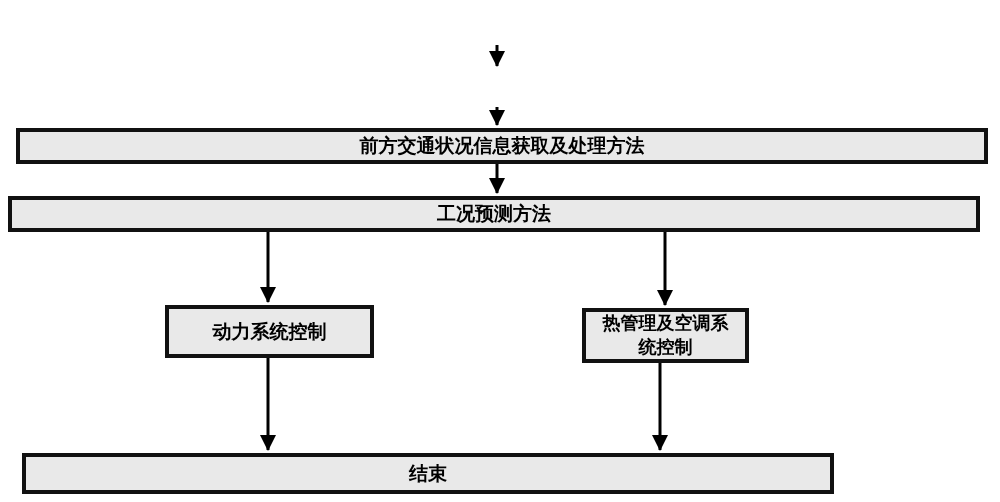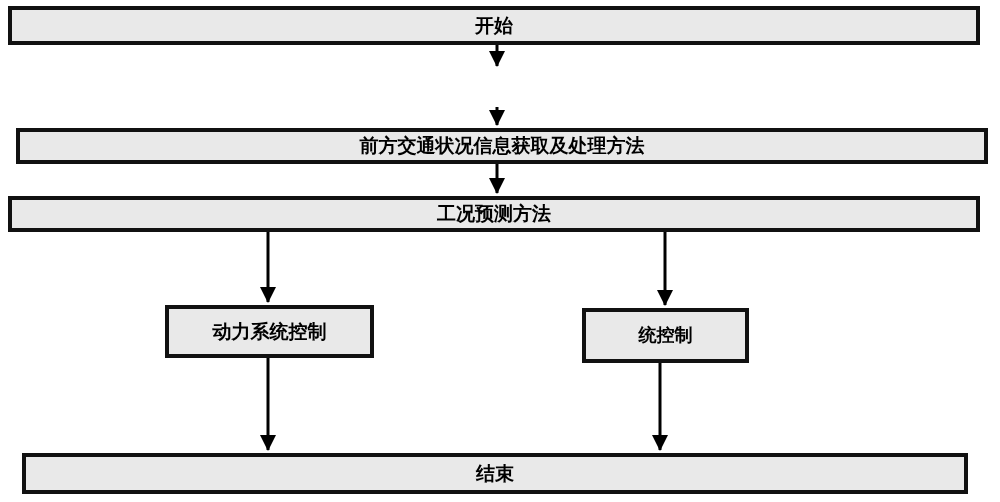--- a/index.html
+++ b/index.html
@@ -32,21 +32,21 @@
     align-items: center;
     justify-content: center;
   }
   .node .line { display: block; white-space: nowrap; }
   #n-start  { left: 8px;   top: 6px;   width: 972px; height: 39px; }
   #n-step1  { left: 8px;   top: 69px;  width: 972px; height: 38px; }
   #n-step2  { left: 8px;   top: 128px; width: 972px; height: 36px; margin-left: 8px; }
   #n-step3  { left: 8px;   top: 196px; width: 972px; height: 36px; }
   #n-left   { left: 165px; top: 305px; width: 209px; height: 53px; }
   #n-right  { left: 582px; top: 308px; width: 167px; height: 55px; font-size: 18px; line-height: 1.3; }
-  #n-end    { left: 22px;  top: 453px; width: 946px; height: 41px; }
+  #n-end    { left: 22px;  top: 453px; width: 812px; height: 41px; }
 </style>
 </head>
 <body>
 
 <div class="canvas">
 
   <svg class="arrow-layer" width="1000" height="502" viewBox="0 0 1000 502" xmlns="http://www.w3.org/2000/svg">
     <defs>
       <marker id="ah" markerUnits="userSpaceOnUse" markerWidth="20" markerHeight="20" refX="15" refY="8" orient="auto">
         <path d="M0,0 L16,8 L0,16 Z" fill="#000000"></path>
@@ -56,38 +56,36 @@
       <line x1="497" y1="45" x2="497" y2="66" marker-end="url(#ah)"></line>
       <line x1="497" y1="107" x2="497" y2="125" marker-end="url(#ah)"></line>
       <line x1="497" y1="164" x2="497" y2="193" marker-end="url(#ah)"></line>
       <line x1="268" y1="232" x2="268" y2="302" marker-end="url(#ah)"></line>
       <line x1="665" y1="232" x2="665" y2="305" marker-end="url(#ah)"></line>
       <line x1="268" y1="358" x2="268" y2="450" marker-end="url(#ah)"></line>
       <line x1="660" y1="363" x2="660" y2="450" marker-end="url(#ah)"></line>
     </g>
   </svg>
 
-  <div id="n-start" class="node">
-    <span class="line">开始</span>
-  </div>
 
 
   <div id="n-step2" class="node">
     <span class="line">前方交通状况信息获取及处理方法</span>
   </div>
 
   <div id="n-left" class="node">
     <span class="line">动力系统控制</span>
   </div>
 
   <div id="n-step3" class="node">
     <span class="line">工况预测方法</span>
   </div>
 
   <div id="n-right" class="node">
+    <span class="line">热管理及空调系</span>
     <span class="line">统控制</span>
   </div>
 
   <div id="n-end" class="node">
     <span class="line">结束</span>
   </div>
 
 </div>
 
 </body></html>

